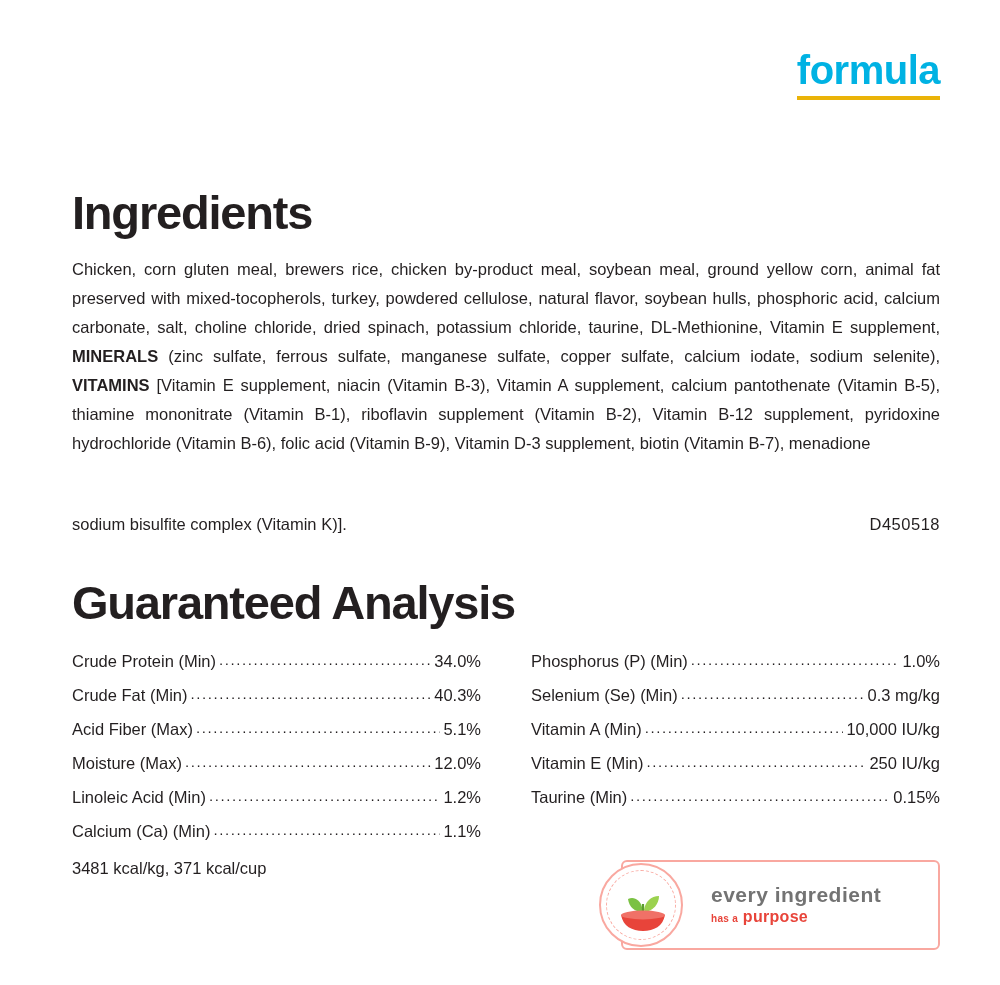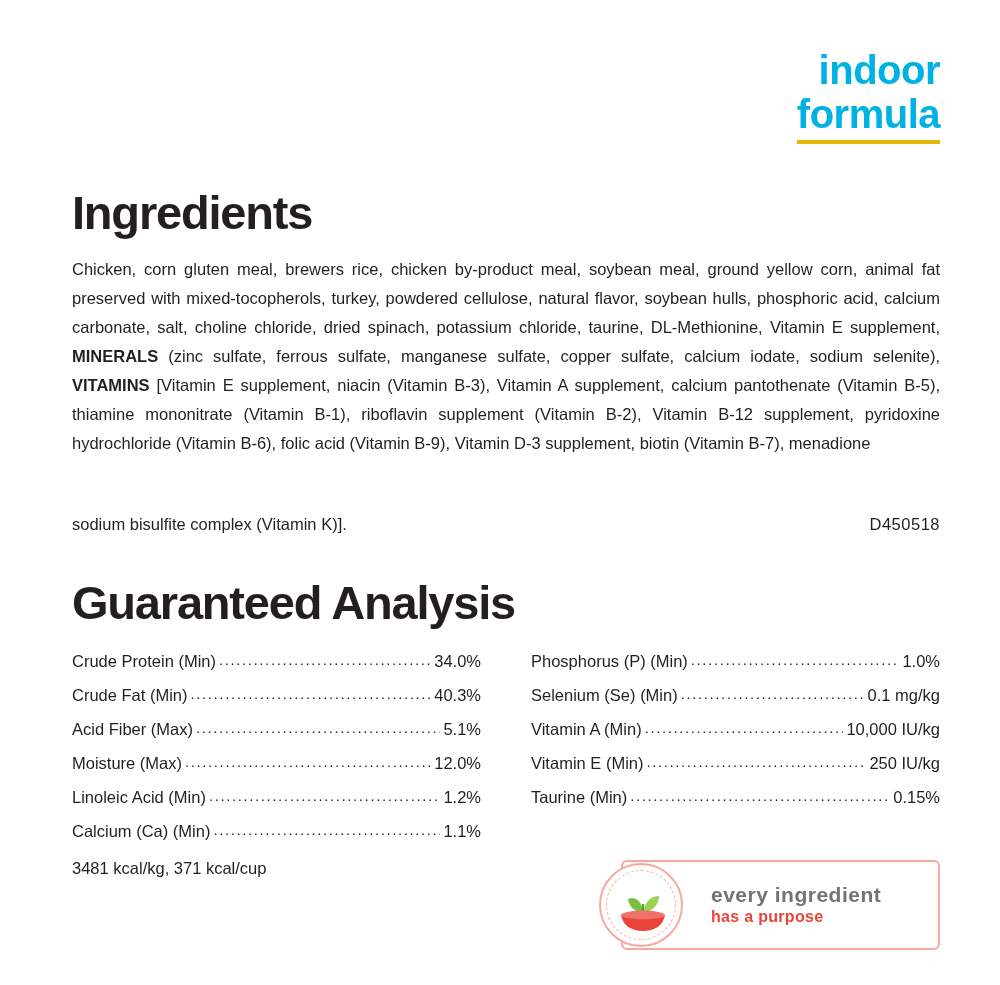--- a/index.html
+++ b/index.html
@@ -177,28 +177,27 @@
     letter-spacing: 0.5px;
   }
   .badge-line2 {
     font-size: 16px;
     font-weight: bold;
     color: #e8443a;
     letter-spacing: 0.3px;
     margin-top: 3px;
   }
   .badge-line2 .small {
-    font-size: 16px;
+    font-size: 10px;
   }
 </style>
 </head>
 <body>
 
 <div class="header">
-  <div class="line">indoor</div>
   <div class="line line2">formula</div>
 </div>
 
 <h1 class="section-title" id="ingredients-title">Ingredients</h1>
 
 <div class="ingredients-body"><span>Chicken, corn gluten meal, brewers rice, chicken by-product meal, soybean meal, ground yellow corn, animal fat preserved with mixed-tocopherols, turkey, powdered cellulose, natural flavor, soybean hulls, phosphoric acid, calcium carbonate, salt, choline chloride, dried spinach, potassium chloride, taurine, DL-Methionine, Vitamin E supplement, </span><b>MINERALS</b><span> (zinc sulfate, ferrous sulfate, manganese sulfate, copper sulfate, calcium iodate, sodium selenite), </span><b>VITAMINS</b><span> [Vitamin E supplement, niacin (Vitamin B-3), Vitamin A supplement, calcium pantothenate (Vitamin B-5), thiamine mononitrate (Vitamin B-1), riboflavin supplement (Vitamin B-2), Vitamin B-12 supplement, pyridoxine hydrochloride (Vitamin B-6), folic acid (Vitamin B-9), Vitamin D-3 supplement, biotin (Vitamin B-7), menadione</span></div>
 
 <div class="code-line">
   <span class="code">D450518</span>
   <span>sodium bisulfite complex (Vitamin K)].</span>
@@ -242,21 +241,21 @@
 
   <div class="analysis-col">
     <div class="ga-row">
       <span class="ga-label">Phosphorus (P) (Min)</span>
       <span class="ga-dots">.................................................................</span>
       <span class="ga-value">1.0%</span>
     </div>
     <div class="ga-row">
       <span class="ga-label">Selenium (Se) (Min)</span>
       <span class="ga-dots">.................................................................</span>
-      <span class="ga-value">0.1 mg/kg</span>
+      <span class="ga-value">0.3 mg/kg</span>
     </div>
     <div class="ga-row">
       <span class="ga-label">Vitamin A (Min)</span>
       <span class="ga-dots">.................................................................</span>
       <span class="ga-value">10,000 IU/kg</span>
     </div>
     <div class="ga-row">
       <span class="ga-label">Vitamin E (Min)</span>
       <span class="ga-dots">.................................................................</span>
       <span class="ga-value">250 IU/kg</span>

